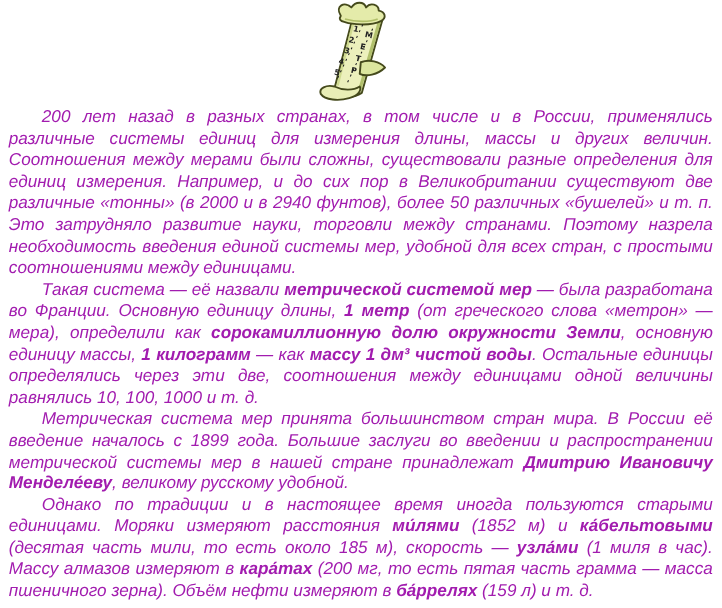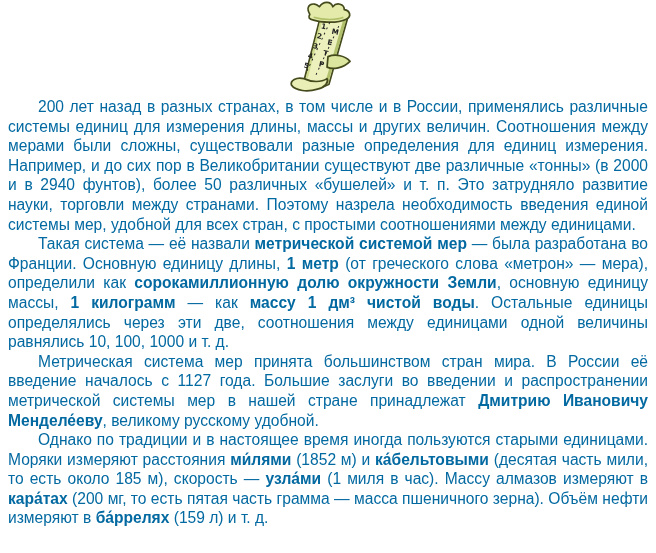--- a/index.html
+++ b/index.html
@@ -15,23 +15,24 @@
     height: 94px;
     display: flex;
     justify-content: center;
     align-items: flex-start;
     padding-top: 1px;
   }
   .illustration svg { display: block; }
 
   .article {
     padding: 2px 8px 0 8px;
+    font-style: italic;
     font-size: 15.6px;
     line-height: 19.6px;
-    color: #0369a1;
+    color: #a21caf;
     text-align: justify;
   }
   .article p { margin: 0; text-indent: 30px; }
   .term { font-weight: bold; }
 </style>
 </head>
 <body>
 
 <div class="page">
 
@@ -62,17 +63,17 @@
         <text x="53" y="45">Е</text>
         <text x="51" y="57">Т</text>
         <text x="49" y="69">Р</text>
       </g>
     </svg>
   </div>
 
   <div class="article">
     <p><span>200 лет назад в разных странах, в том числе и в России, применялись различные системы единиц для измерения длины, массы и других величин. Соотношения между мерами были сложны, существовали разные определения для единиц измерения. Например, и до сих пор в Великобритании существуют две различные «тонны» (в 2000 и в 2940 фунтов), более 50 различных «бушелей» и т. п. Это затрудняло развитие науки, торговли между странами. Поэтому назрела необходимость введения единой системы мер, удобной для всех стран, с простыми соотношениями между единицами.</span></p>
     <p><span>Такая система — её назвали </span><span class="term">метрической системой мер</span><span> — была разработана во Франции. Основную единицу длины, </span><span class="term">1 метр</span><span> (от греческого слова «метрон» — мера), определили как </span><span class="term">сорокамиллионную долю окружности Земли</span><span>, основную единицу массы, </span><span class="term">1 килограмм</span><span> — как </span><span class="term">массу 1 дм³ чистой воды</span><span>. Остальные единицы определялись через эти две, соотношения между единицами одной величины равнялись 10, 100, 1000 и т. д.</span></p>
-    <p><span>Метрическая система мер принята большинством стран мира. В России её введение началось с 1127 года. Большие заслуги во введении и распространении метрической системы мер в нашей стране принадлежат </span><span class="term">Дмитрию Ивановичу Менделе́еву</span><span>, великому русскому удобной.</span></p>
+    <p><span>Метрическая система мер принята большинством стран мира. В России её введение началось с 1899 года. Большие заслуги во введении и распространении метрической системы мер в нашей стране принадлежат </span><span class="term">Дмитрию Ивановичу Менделе́еву</span><span>, великому русскому удобной.</span></p>
     <p><span>Однако по традиции и в настоящее время иногда пользуются старыми единицами. Моряки измеряют расстояния </span><span class="term">ми́лями</span><span> (1852 м) и </span><span class="term">ка́бельтовыми</span><span> (десятая часть мили, то есть около 185 м), скорость — </span><span class="term">узла́ми</span><span> (1 миля в час). Массу алмазов измеряют в </span><span class="term">кара́тах</span><span> (200 мг, то есть пятая часть грамма — масса пшеничного зерна). Объём нефти измеряют в </span><span class="term">ба́ррелях</span><span> (159 л) и т. д.</span></p>
   </div>
 
 </div>
 
 </body></html>

